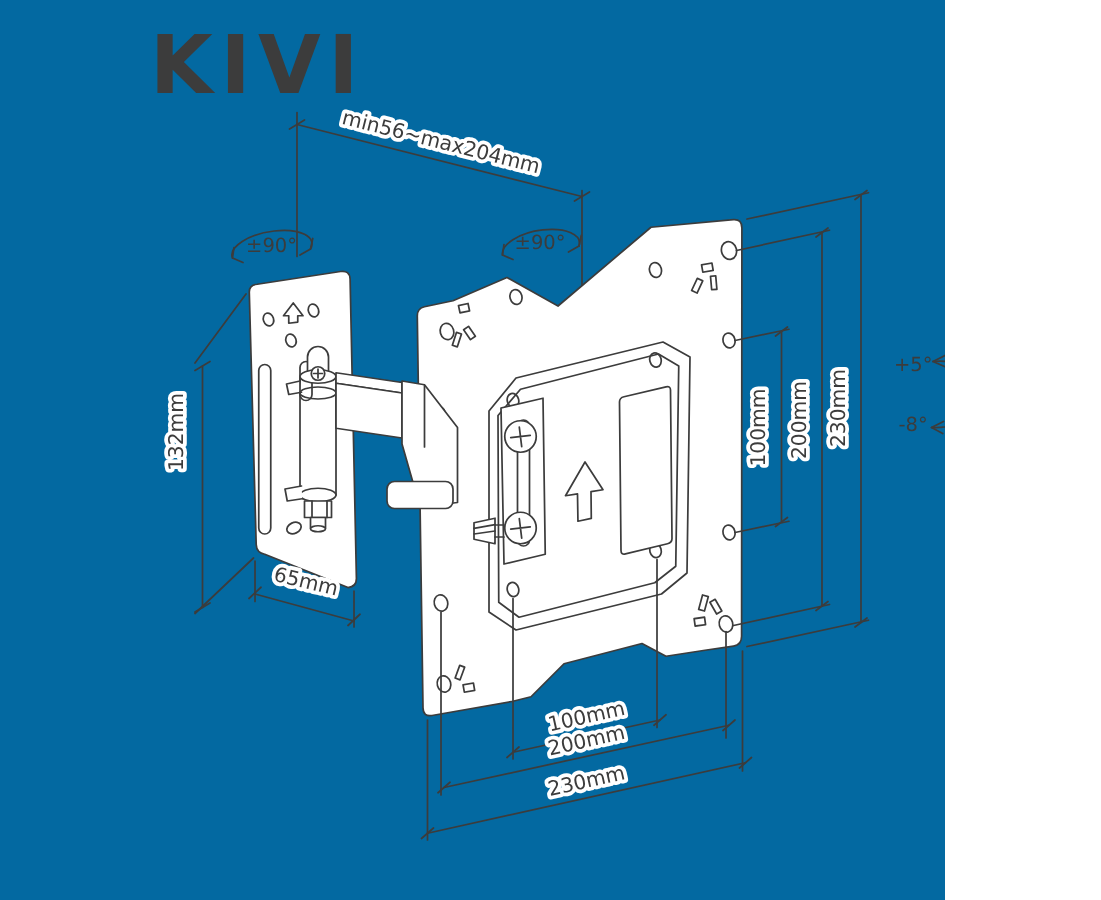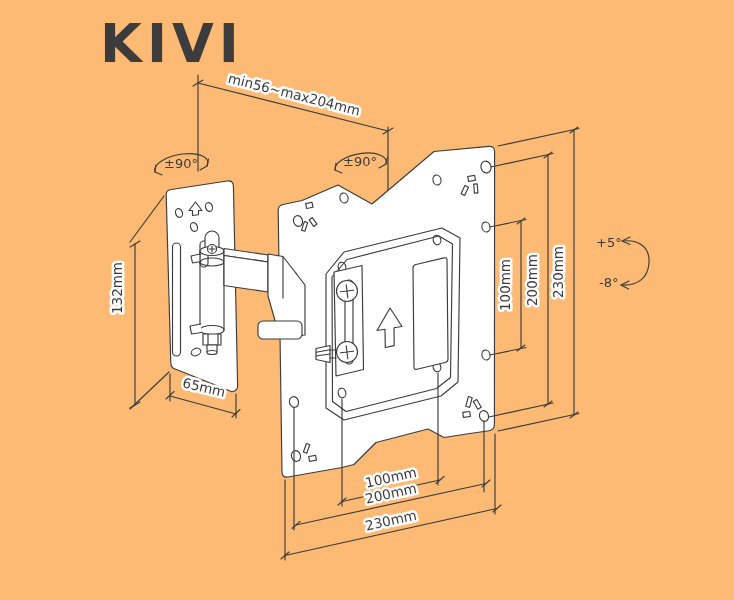--- a/index.html
+++ b/index.html
@@ -1,16 +1,16 @@
 <!DOCTYPE html>
 <html><head>
 <meta charset="utf-8">
 <style>
   html,body{margin:0;padding:0;background:#ffffff;}
-  .stage{position:relative;width:734px;height:600px;background:#fdba74;overflow:hidden;}
+  .stage{position:relative;width:630px;height:600px;background:#0369a1;overflow:hidden;}
   svg{display:block;}
   text{font-family:"DejaVu Sans","Liberation Sans",sans-serif;fill:#3c3c3c;stroke:none;}
   .logo{font-size:54px;font-weight:bold;letter-spacing:5px;}
   .dim{font-size:13.5px;}
   .deg{font-size:13px;}
   .halo{paint-order:stroke fill;stroke:#ffffff;stroke-width:5px;}
   .ln{stroke-linejoin:round;stroke-linecap:round;}
 </style>
 </head>
 <body>

